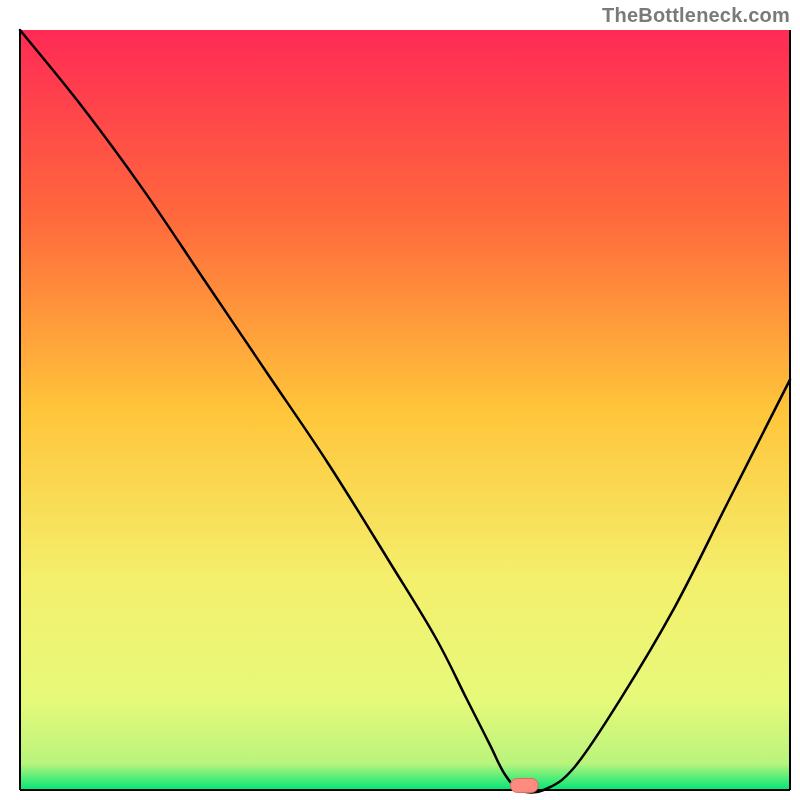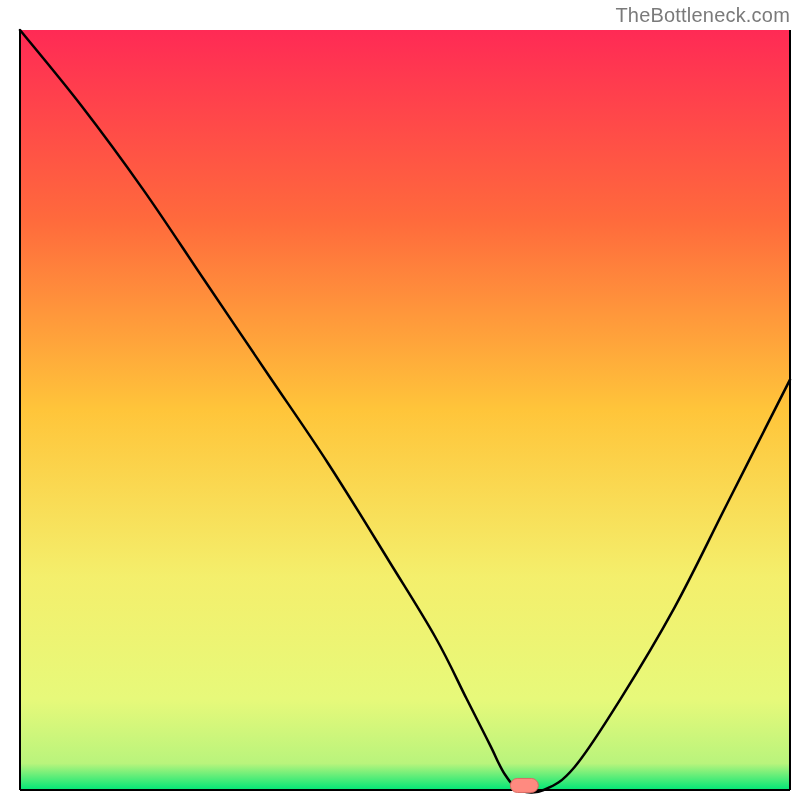--- a/index.html
+++ b/index.html
@@ -14,21 +14,21 @@
   .chart-wrap {
     position: relative;
     width: 800px;
     height: 800px;
   }
   .watermark {
     position: absolute;
     top: 4px;
     right: 10px;
     font-size: 20px;
-    font-weight: 400;
+    font-weight: 700;
     color: #7a7a7a;
     letter-spacing: 0.2px;
     user-select: none;
   }
   svg.plot {
     position: absolute;
     left: 0;
     top: 0;
   }
 </style>

